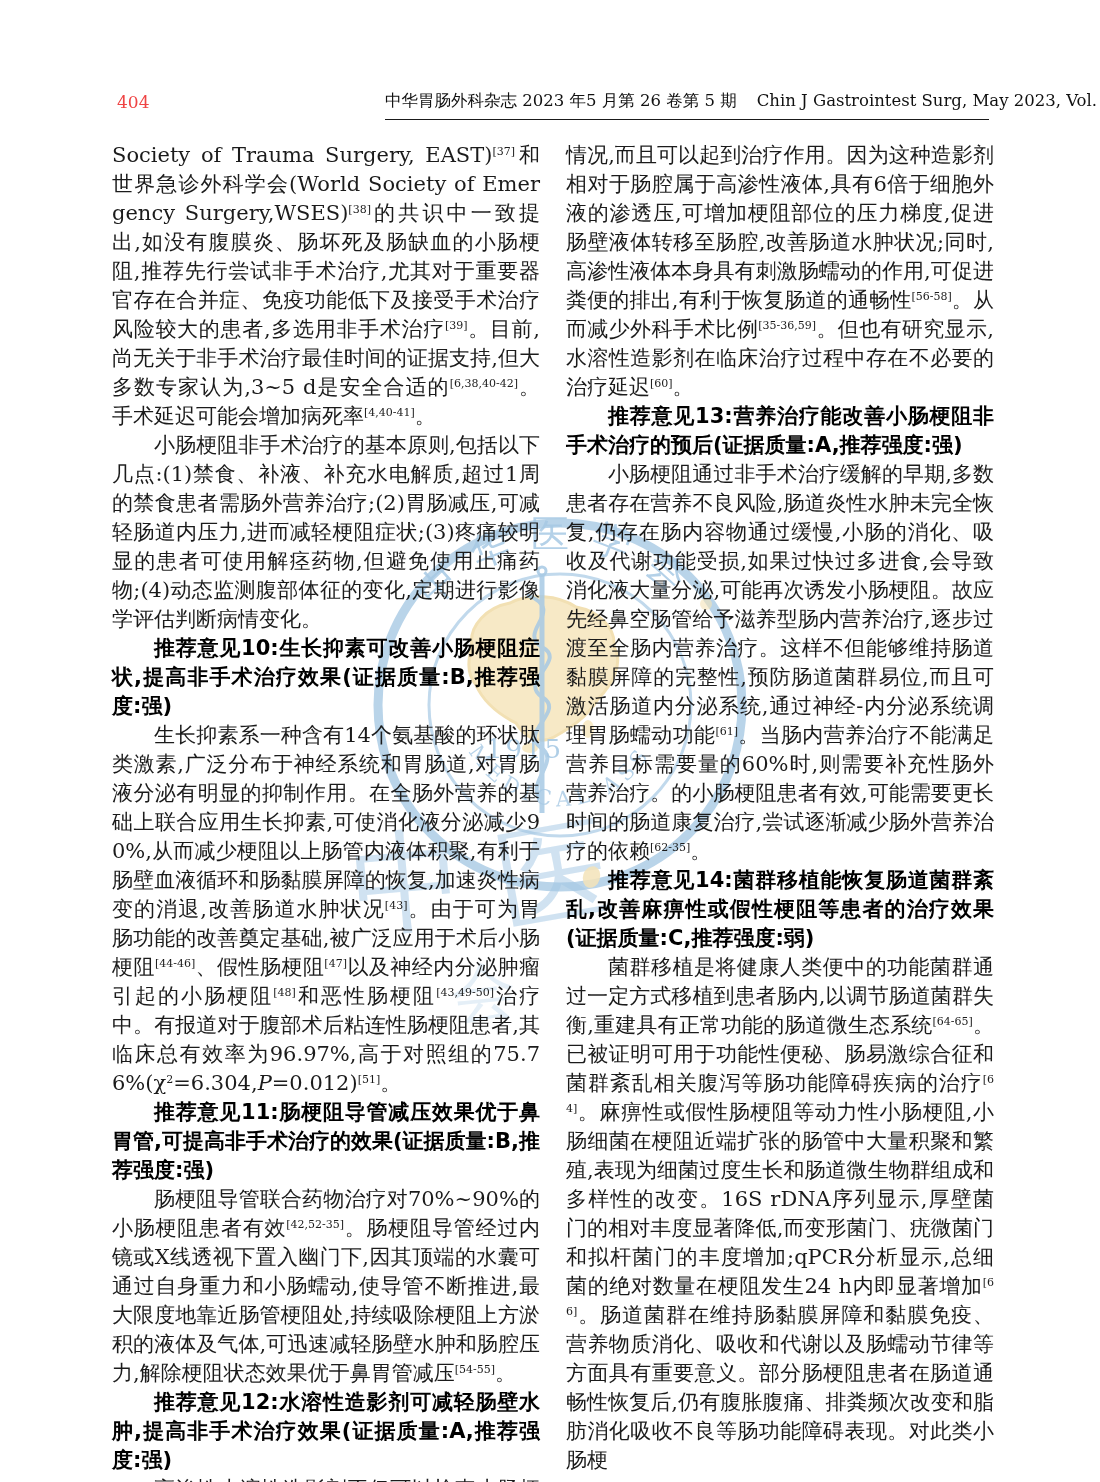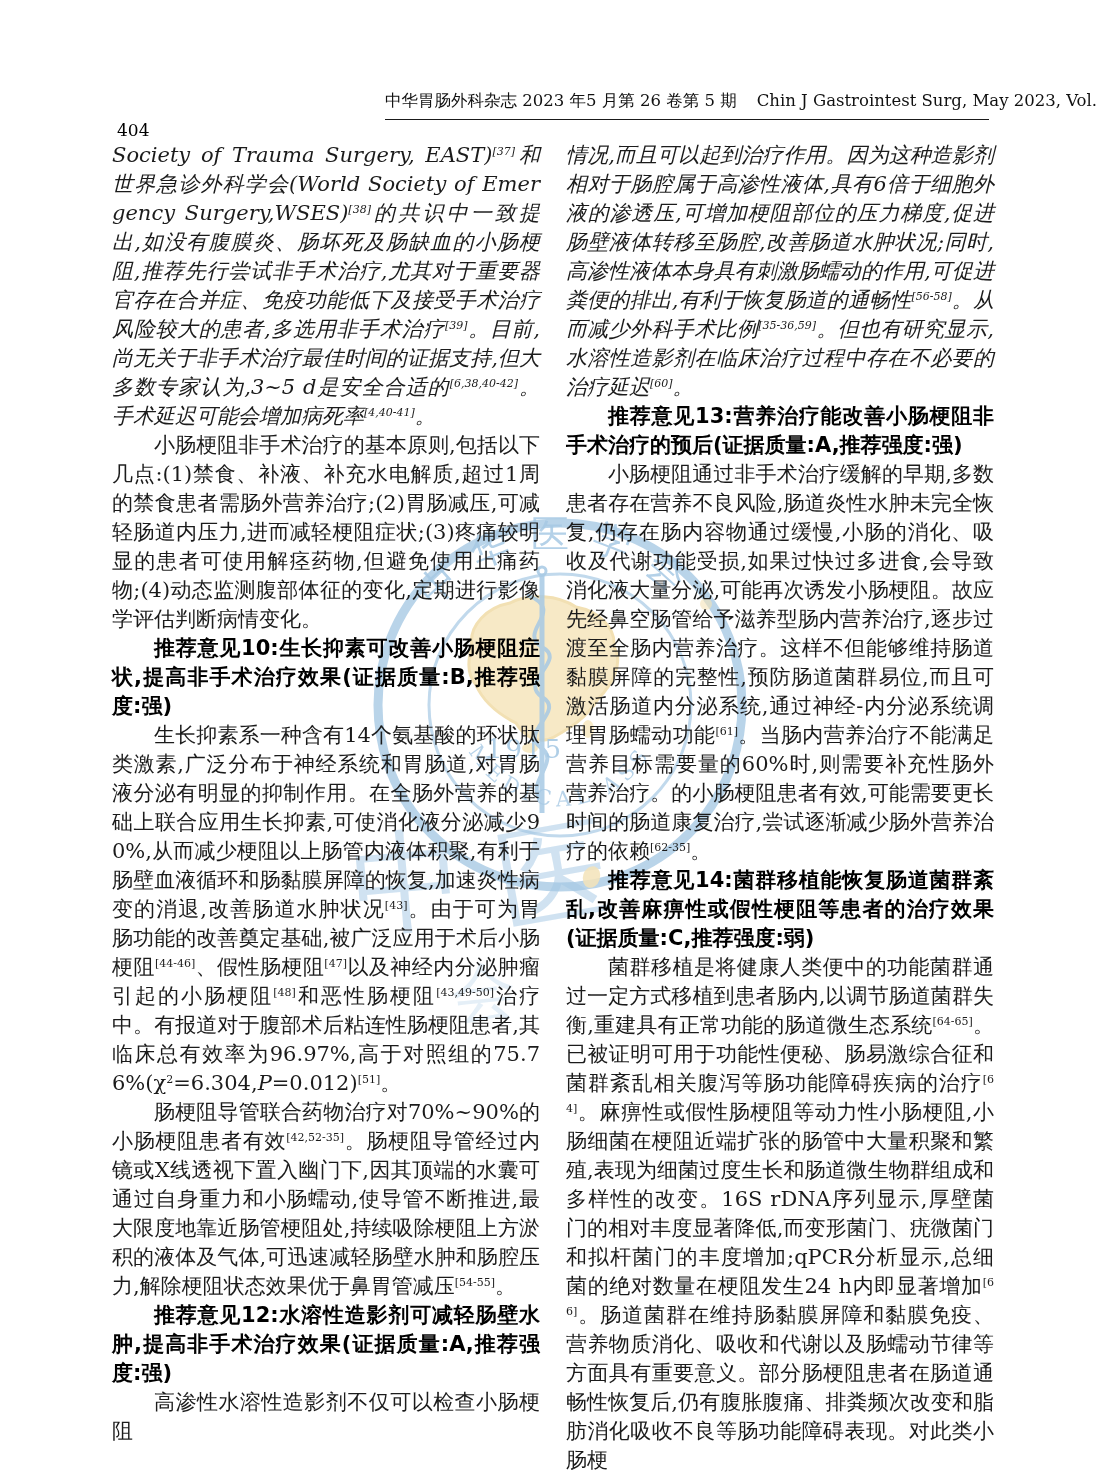--- a/index.html
+++ b/index.html
@@ -1,31 +1,31 @@
 <!DOCTYPE html>
 <html><head>
 <meta charset="utf-8">
 <style>
   html,body{margin:0;padding:0;background:#ffffff;}
   .page{position:relative;width:1100px;height:1482px;background:#ffffff;overflow:hidden;
         font-family:"DejaVu Serif","Liberation Serif",serif;color:#1b1b1b;}
 
   
-  .page-number{position:absolute;left:117px;top:92px;font-size:17px;color:#000000;margin-top:28px;}
+  .page-number{position:absolute;left:117px;top:92px;font-size:17px;color:#ef4444;}
   .journal-line{position:absolute;left:385px;top:90px;width:604px;text-align:center;
                 font-size:16.5px;color:#111;border-bottom:1.7px solid #1a1a1a;
                 padding-bottom:7px;white-space:nowrap;}
   .journal-line .cn{margin-right:20px;}
 
   
   .columns{position:absolute;left:112px;top:141px;width:882px;display:flex;gap:26px;z-index:2;}
   .col{width:428px;}
   .col p{margin:0;font-size:21px;line-height:29px;text-align:justify;text-indent:2em;
          word-break:break-all;}
-  .col p.noindent{text-indent:0;font-style:italic;}
+  .col p.noindent{text-indent:0;}
   .col p.heading{font-family:"DejaVu Sans","Liberation Sans",sans-serif;font-weight:700;color:#000000;}
   .col sup{font-size:11px;line-height:0;vertical-align:7px;letter-spacing:0;}
   .col i{font-style:italic;}
 
   
   .watermark{position:absolute;inset:0;z-index:1;pointer-events:none;}
   .seal{position:absolute;left:370px;top:515px;}
   .wm-char{position:absolute;color:#a3c7e4;opacity:.5;font-family:"DejaVu Serif",serif;line-height:1;}
   .wm-char.a{left:352px;top:826px;font-size:112px;transform:rotate(-5deg);}
   .wm-char.b{left:498px;top:818px;font-size:112px;transform:rotate(-10deg);}
@@ -81,20 +81,21 @@
   <div class="journal-line">
     <span class="cn">中华胃肠外科杂志 2023 年5 月第 26 卷第 5 期</span><span class="en">Chin J Gastrointest Surg, May 2023, Vol. 26, No. 5</span>
   </div>
 
   <main class="columns">
     <section class="col">
         <p class="body noindent"><span>Society of Trauma Surgery, EAST)</span><sup>[37]</sup><span>和世界急诊外科学会(World Society of Emergency Surgery,WSES)</span><sup>[38]</sup><span>的共识中一致提出,如没有腹膜炎、肠坏死及肠缺血的小肠梗阻,推荐先行尝试非手术治疗,尤其对于重要器官存在合并症、免疫功能低下及接受手术治疗风险较大的患者,多选用非手术治疗</span><sup>[39]</sup><span>。目前,尚无关于非手术治疗最佳时间的证据支持,但大多数专家认为,3~5 d是安全合适的</span><sup>[6,38,40-42]</sup><span>。手术延迟可能会增加病死率</span><sup>[4,40-41]</sup><span>。</span></p>
         <p class="body"><span>小肠梗阻非手术治疗的基本原则,包括以下几点:(1)禁食、补液、补充水电解质,超过1周的禁食患者需肠外营养治疗;(2)胃肠减压,可减轻肠道内压力,进而减轻梗阻症状;(3)疼痛较明显的患者可使用解痉药物,但避免使用止痛药物;(4)动态监测腹部体征的变化,定期进行影像学评估判断病情变化。</span></p>
         <p class="heading"><span>推荐意见10:生长抑素可改善小肠梗阻症状,提高非手术治疗效果(证据质量:B,推荐强度:强)</span></p>
         <p class="body"><span>生长抑素系一种含有14个氨基酸的环状肽类激素,广泛分布于神经系统和胃肠道,对胃肠液分泌有明显的抑制作用。在全肠外营养的基础上联合应用生长抑素,可使消化液分泌减少90%,从而减少梗阻以上肠管内液体积聚,有利于肠壁血液循环和肠黏膜屏障的恢复,加速炎性病变的消退,改善肠道水肿状况</span><sup>[43]</sup><span>。由于可为胃肠功能的改善奠定基础,被广泛应用于术后小肠梗阻</span><sup>[44-46]</sup><span>、假性肠梗阻</span><sup>[47]</sup><span>以及神经内分泌肿瘤引起的小肠梗阻</span><sup>[48]</sup><span>和恶性肠梗阻</span><sup>[43,49-50]</sup><span>治疗中。有报道对于腹部术后粘连性肠梗阻患者,其临床总有效率为96.97%,高于对照组的75.76%(χ</span><sup>2</sup><span>=6.304,</span><i>P</i><span>=0.012)</span><sup>[51]</sup><span>。</span></p>
+        <p class="heading"><span>推荐意见11:肠梗阻导管减压效果优于鼻胃管,可提高非手术治疗的效果(证据质量:B,推荐强度:强)</span></p>
         <p class="body"><span>肠梗阻导管联合药物治疗对70%~90%的小肠梗阻患者有效</span><sup>[42,52-35]</sup><span>。肠梗阻导管经过内镜或X线透视下置入幽门下,因其顶端的水囊可通过自身重力和小肠蠕动,使导管不断推进,最大限度地靠近肠管梗阻处,持续吸除梗阻上方淤积的液体及气体,可迅速减轻肠壁水肿和肠腔压力,解除梗阻状态效果优于鼻胃管减压</span><sup>[54-55]</sup><span>。</span></p>
         <p class="heading"><span>推荐意见12:水溶性造影剂可减轻肠壁水肿,提高非手术治疗效果(证据质量:A,推荐强度:强)</span></p>
         <p class="body"><span>高渗性水溶性造影剂不仅可以检查小肠梗阻</span></p>
       </section>
     <section class="col">
         <p class="body noindent"><span>情况,而且可以起到治疗作用。因为这种造影剂相对于肠腔属于高渗性液体,具有6倍于细胞外液的渗透压,可增加梗阻部位的压力梯度,促进肠壁液体转移至肠腔,改善肠道水肿状况;同时,高渗性液体本身具有刺激肠蠕动的作用,可促进粪便的排出,有利于恢复肠道的通畅性</span><sup>[56-58]</sup><span>。从而减少外科手术比例</span><sup>[35-36,59]</sup><span>。但也有研究显示,水溶性造影剂在临床治疗过程中存在不必要的治疗延迟</span><sup>[60]</sup><span>。</span></p>
         <p class="heading"><span>推荐意见13:营养治疗能改善小肠梗阻非手术治疗的预后(证据质量:A,推荐强度:强)</span></p>
         <p class="body"><span>小肠梗阻通过非手术治疗缓解的早期,多数患者存在营养不良风险,肠道炎性水肿未完全恢复,仍存在肠内容物通过缓慢,小肠的消化、吸收及代谢功能受损,如果过快过多进食,会导致消化液大量分泌,可能再次诱发小肠梗阻。故应先经鼻空肠管给予滋养型肠内营养治疗,逐步过渡至全肠内营养治疗。这样不但能够维持肠道黏膜屏障的完整性,预防肠道菌群易位,而且可激活肠道内分泌系统,通过神经-内分泌系统调理胃肠蠕动功能</span><sup>[61]</sup><span>。当肠内营养治疗不能满足营养目标需要量的60%时,则需要补充性肠外营养治疗。的小肠梗阻患者有效,可能需要更长时间的肠道康复治疗,尝试逐渐减少肠外营养治疗的依赖</span><sup>[62-35]</sup><span>。</span></p>
         <p class="heading"><span>推荐意见14:菌群移植能恢复肠道菌群紊乱,改善麻痹性或假性梗阻等患者的治疗效果(证据质量:C,推荐强度:弱)</span></p>
         <p class="body"><span>菌群移植是将健康人类便中的功能菌群通过一定方式移植到患者肠内,以调节肠道菌群失衡,重建具有正常功能的肠道微生态系统</span><sup>[64-65]</sup><span>。已被证明可用于功能性便秘、肠易激综合征和菌群紊乱相关腹泻等肠功能障碍疾病的治疗</span><sup>[64]</sup><span>。麻痹性或假性肠梗阻等动力性小肠梗阻,小肠细菌在梗阻近端扩张的肠管中大量积聚和繁殖,表现为细菌过度生长和肠道微生物群组成和多样性的改变。16S rDNA序列显示,厚壁菌门的相对丰度显著降低,而变形菌门、疣微菌门和拟杆菌门的丰度增加;qPCR分析显示,总细菌的绝对数量在梗阻发生24 h内即显著增加</span><sup>[66]</sup><span>。肠道菌群在维持肠黏膜屏障和黏膜免疫、营养物质消化、吸收和代谢以及肠蠕动节律等方面具有重要意义。部分肠梗阻患者在肠道通畅性恢复后,仍有腹胀腹痛、排粪频次改变和脂肪消化吸收不良等肠功能障碍表现。对此类小肠梗</span></p>

